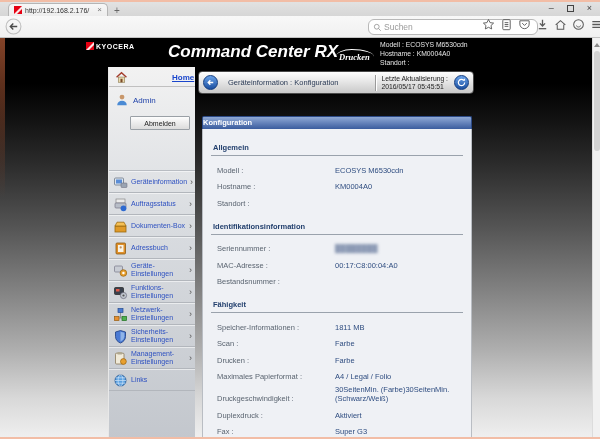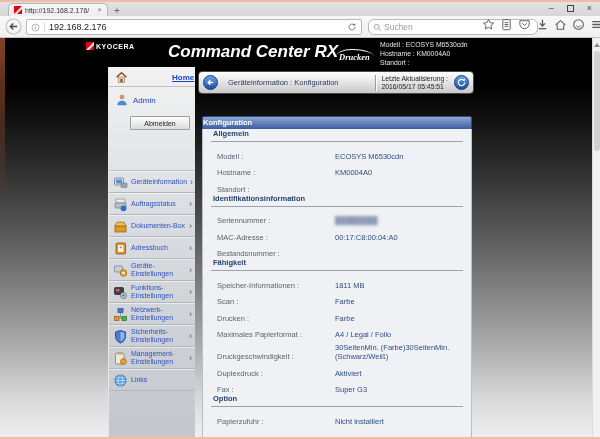--- a/index.html
+++ b/index.html
@@ -70,21 +70,21 @@
   .tb-title{flex:1;font-size:7.5px;color:#2a3a55;margin-left:10px;white-space:nowrap;}
   .tb-div{width:1px;height:16px;background:#9a9a9a;box-shadow:1px 0 0 #fff;}
   .tb-update{margin:0 6px 0 6px;white-space:nowrap;}
   .tb-update div{font-size:6.8px;color:#222;line-height:8px;}
   .tb-refresh{margin-right:4px;}
   .panel-titlebar{position:absolute;left:202px;top:78px;width:270px;height:13px;
     background:linear-gradient(#8fa9d6,#3a5c9e);border:1px solid #2c4a86;border-bottom:none;border-radius:2px 2px 0 0;
     color:#fff;font-size:7.5px;font-weight:bold;line-height:12px;}
   .panel{position:absolute;left:202px;top:91px;width:270px;height:310px;background:#eff1f5;
     border-left:1px solid #b9bdc3;border-right:1px solid #b9bdc3;overflow:hidden;}
-  .section h3{margin:0 10px 0;font-size:7.5px;color:#23406e;font-weight:bold;}
+  .section h3{margin:14px 10px 0;font-size:7.5px;color:#23406e;font-weight:bold;}
   .section hr{border:none;border-top:1px solid #9aa2ac;margin:3px 8px 2px;}
   .row{display:flex;padding:0 10px 0 14px;min-height:16.5px;align-items:flex-end;}
   .row .lbl{width:118px;flex:none;font-size:7.5px;color:#5a6470;padding-top:4px;}
   .row .val{flex:1;font-size:7.5px;color:#2f4d80;padding-top:4px;line-height:9px;}
   .row .val.masked{filter:blur(1.6px);color:#8c9ab4;}
   
   .scrollbar{position:absolute;left:592px;top:38px;width:8px;height:401px;background:#f1f1f1;border-left:1px solid #dcdcdc;}
   .sb-arrow{position:absolute;left:1px;top:5px;width:0;height:0;border-left:3px solid transparent;border-right:3px solid transparent;border-bottom:4px solid #8a8a8a;}
   .sb-thumb{position:absolute;left:1px;top:13px;width:6px;height:100px;background:#d2d2d2;border-radius:3px;}
 </style>
@@ -114,36 +114,20 @@
     </div>
   </div>
 
   <div class="navbar">
     <span class="backbtn">
       <svg viewBox="0 0 16 16">
           <circle cx="8" cy="8" r="7" fill="none" stroke="#bdbdbd"></circle>
           <path d="M11.5 8H5m2.8-2.8L5 8l2.8 2.8" fill="none" stroke="#4a4a4a" stroke-width="1.3"></path>
         </svg>
     </span>
-    <div class="urlbar">
-      <span class="cicon" style="width:9px;height:9px;margin-left:4px;">
-        <svg viewBox="0 0 12 12">
-            <circle cx="6" cy="6" r="4.6" fill="none" stroke="#9a9a9a"></circle>
-            <path d="M6 5v3M6 3.2v1.1" stroke="#9a9a9a"></path>
-          </svg>
-      </span>
-      <span class="sep"></span>
-      <span class="url-text">192.168.2.176</span>
-      <span class="cicon" style="width:10px;height:10px;margin-right:4px;">
-        <svg viewBox="0 0 12 12">
-            <path d="M9.6 6a3.6 3.6 0 1 1-1-2.5" fill="none" stroke="#6a6a6a" stroke-width="1.1"></path>
-            <path d="M10 1.4v2.8H7.2z" fill="#6a6a6a"></path>
-          </svg>
-      </span>
-    </div>
     <div class="searchbar">
       <span class="cicon" style="width:9px;height:9px;margin-left:4px;">
         <svg viewBox="0 0 12 12">
             <circle cx="5" cy="5" r="3.2" fill="none" stroke="#8a8a8a"></circle>
             <path d="M7.4 7.4 10.4 10.4" stroke="#8a8a8a"></path>
           </svg>
       </span>
       <span class="search-ph">Suchen</span>
     </div>
     <div class="chrome-icons2" id="action-icons">

